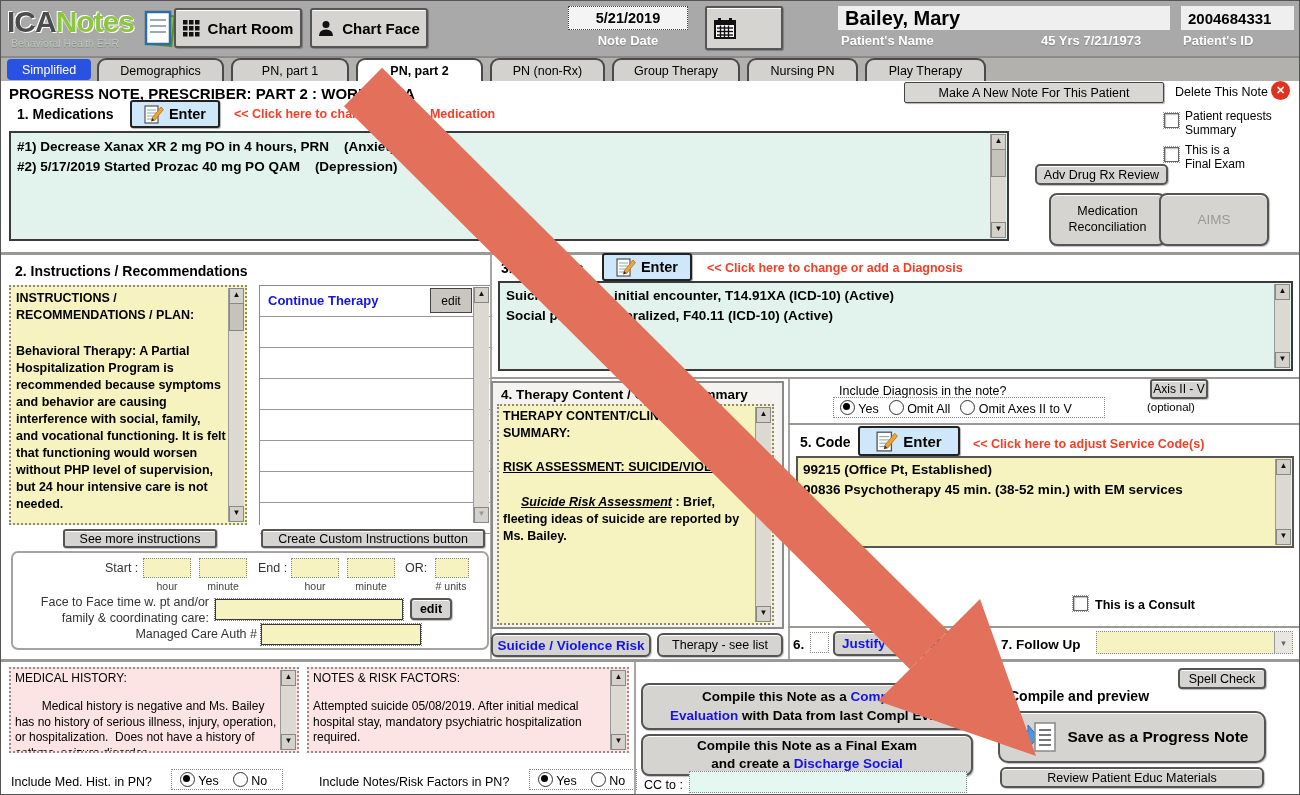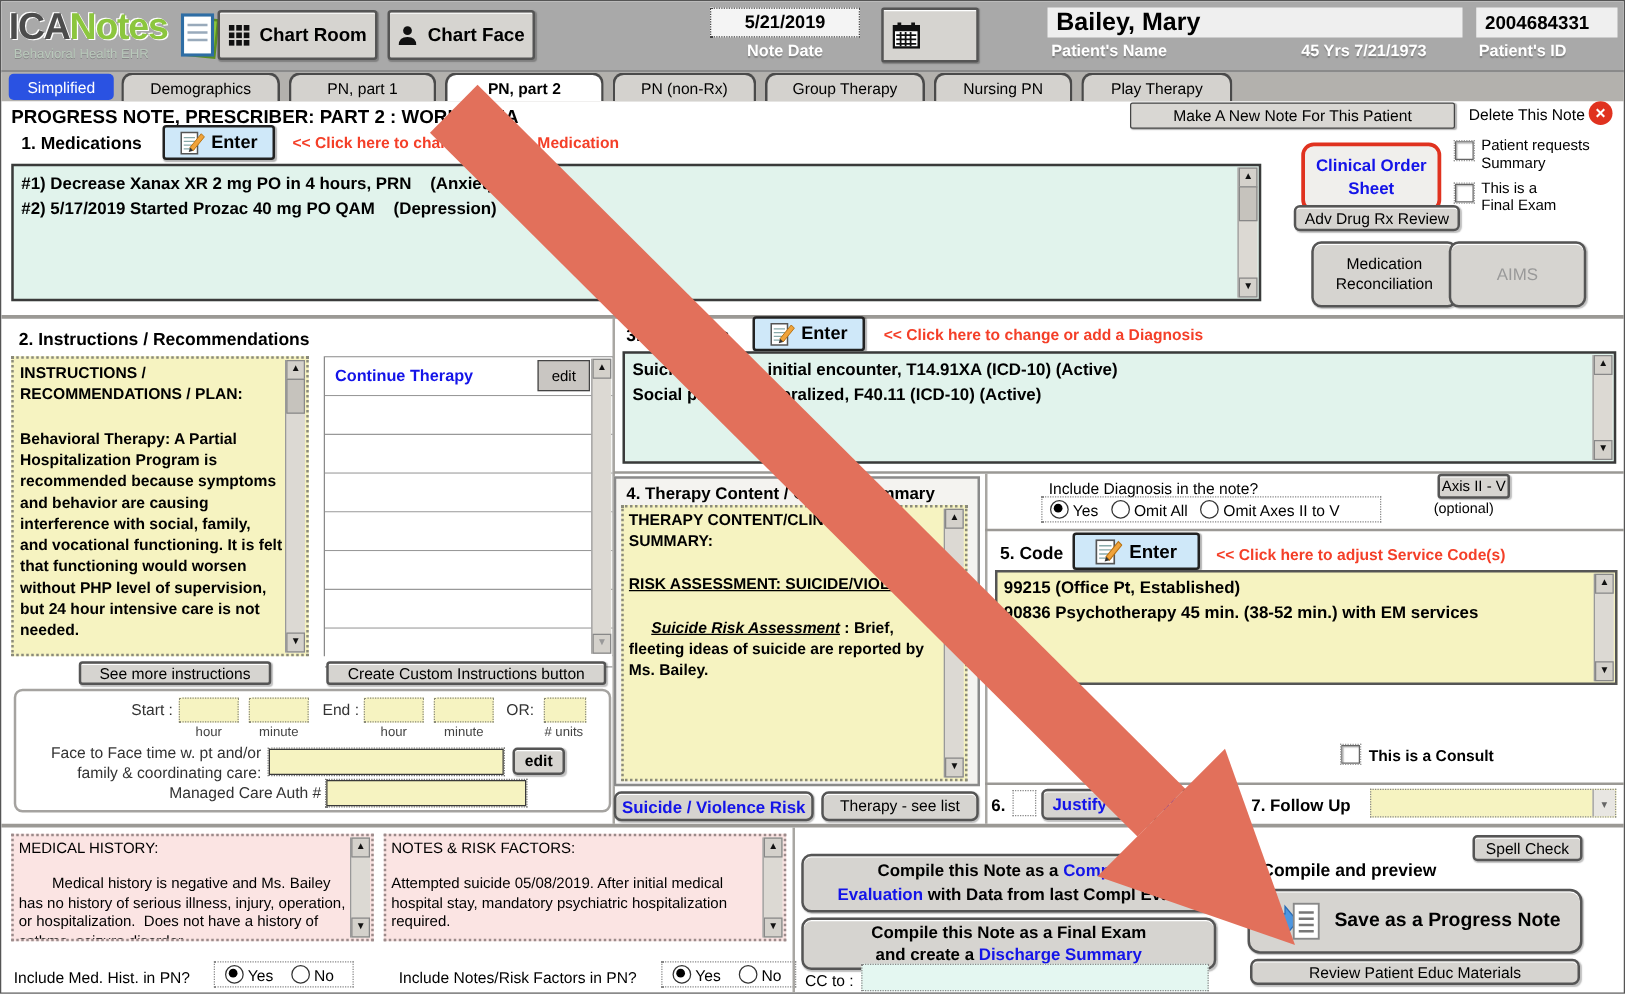--- a/index.html
+++ b/index.html
@@ -150,22 +150,20 @@
   <div class="abs mint" style="left:8px;top:130px;width:1000px;height:110px;">
     <div class="abs boxtext" style="left:6px;top:4px;right:20px;">#1) Decrease Xanax XR 2 mg PO in 4 hours, PRN    (Anxiety)</div>
     <div class="abs boxtext" style="left:6px;top:24px;right:20px;">#2) 5/17/2019 Started Prozac 40 mg PO QAM    (Depression)</div>
     <div class="sb">
       <div class="sb-up">▲</div>
       <div class="sb-thumb"></div>
       <div class="sb-dn">▼</div>
     </div>
   </div>
 
-  <div class="abs" style="left:1040px;top:113px;width:112px;height:56px;background:#f0efec;border:3px solid #e0321f;border-radius:10px;
-       display:flex;align-items:center;justify-content:center;text-align:center;font-weight:bold;font-size:13.5px;color:#1414e8;line-height:1.3;">Clinical Order Sheet</div>
   <div class="abs cb" style="left:1163px;top:112px;"></div>
   <div class="abs" style="left:1184px;top:109px;font-size:12px;line-height:1.15;">
     <div>Patient requests</div>
     <div>Summary</div>
   </div>
   <div class="abs cb" style="left:1163px;top:146px;"></div>
   <div class="abs" style="left:1184px;top:143px;font-size:12px;line-height:1.15;">
     <div>This is a</div>
     <div>Final Exam</div>
   </div>
@@ -359,21 +357,21 @@
   </div>
 
   <div class="abs vline" style="left:633px;top:661px;width:2px;height:134px;"></div>
 
   <div class="abs btn" style="left:640px;top:682px;width:332px;height:47px;border-radius:8px;flex-direction:column;font-size:13.5px;font-weight:bold;line-height:1.35;">
     <div><span>Compile this Note as a </span><span class="blue">Complete</span></div>
     <div><span class="blue">Evaluation</span><span> with Data from last Compl Eval.</span></div>
   </div>
   <div class="abs btn" style="left:640px;top:733px;width:332px;height:42px;border-radius:8px;flex-direction:column;font-size:13.5px;font-weight:bold;line-height:1.35;">
     <div>Compile this Note as a Final Exam</div>
-    <div><span>and create a </span><span class="blue">Discharge Summary</span></div>
+    <div><span>and create a </span><span class="blue">Discharge Social</span></div>
   </div>
   <div class="abs" style="left:643px;top:777px;font-size:12.5px;">CC to :</div>
   <div class="abs" style="left:688px;top:770px;width:278px;height:22px;background:#e4f7f1;border:1px dotted #888;"></div>
 
   <div class="abs b" style="left:1008px;top:687px;font-size:14px;">Compile and preview</div>
   <div class="abs btn" style="left:1177px;top:667px;width:88px;height:21px;font-size:12.5px;border-radius:4px;">Spell Check</div>
   <div class="abs btn" style="left:997px;top:710px;width:268px;height:52px;border-radius:10px;gap:8px;">
     <svg width="44" height="32" viewBox="0 0 44 32">
       <polygon points="0,10 12,10 12,4 22,16 12,28 12,22 0,22" fill="#4d96e0" stroke="#2a6cb5" stroke-width="1"></polygon>
       <rect x="19" y="2" width="20" height="28" fill="#fff" stroke="#888" stroke-width="1.5"></rect>

